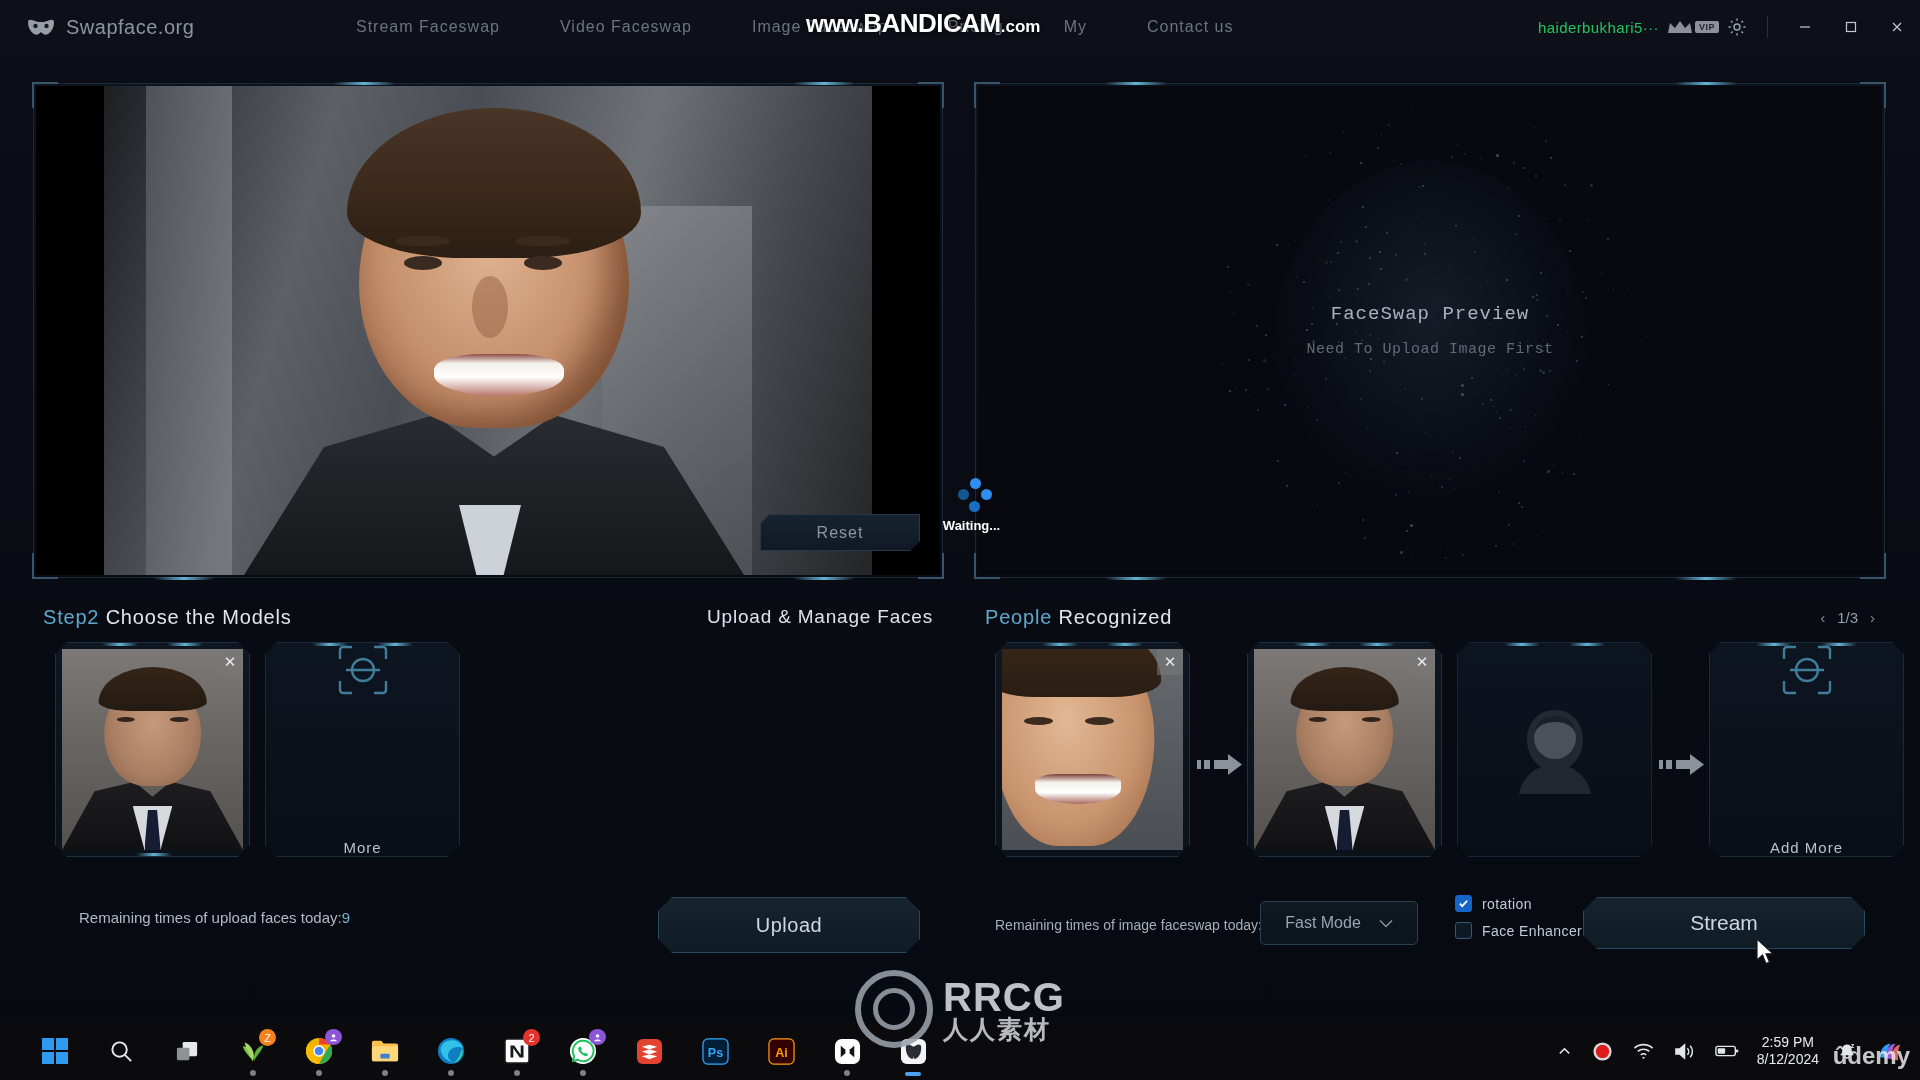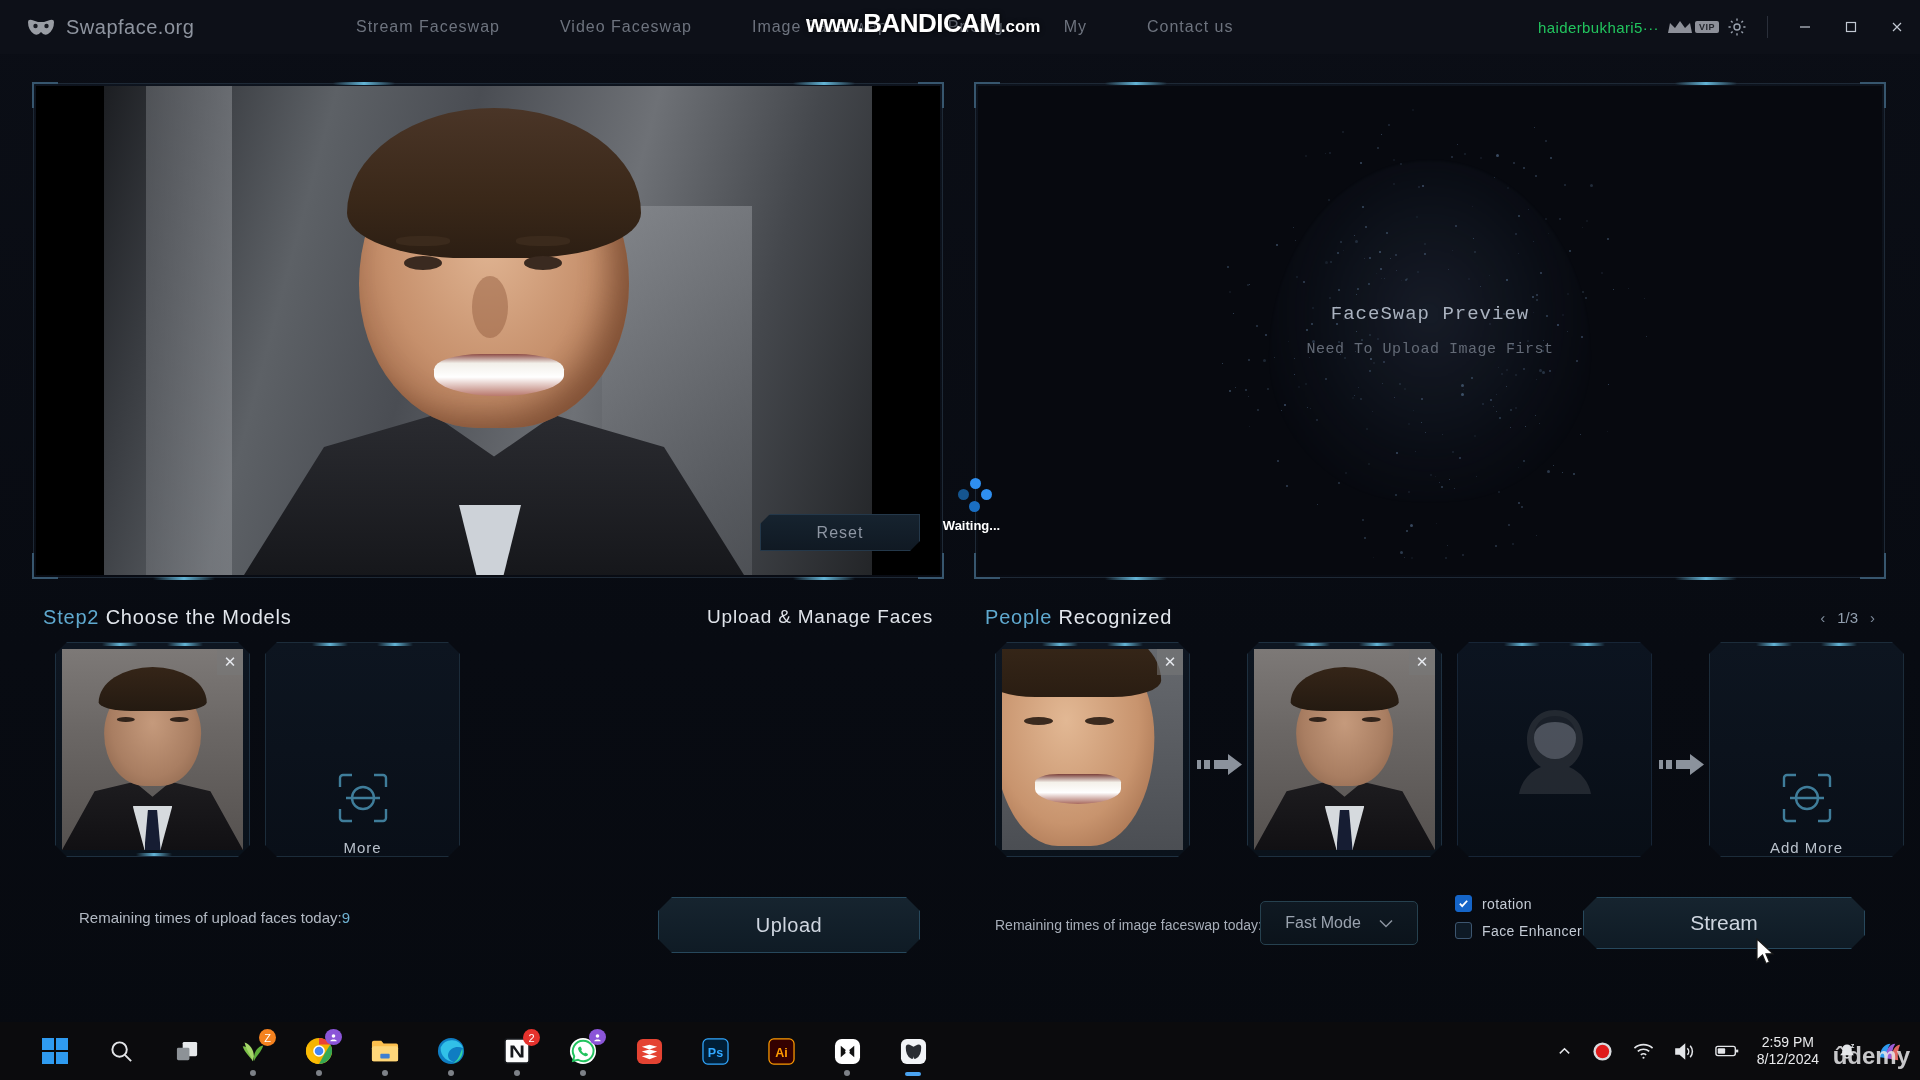--- a/index.html
+++ b/index.html
@@ -285,21 +285,21 @@
     border-radius:30% 30% 55% 55%;
     background:linear-gradient(180deg,#7a3f39 0%, #f4f1ea 28%, #ffffff 62%, #a96a5f 100%);
   }
 
   
   .more-card {
     position:absolute; width:195px; height:215px;
     background: linear-gradient(180deg,#0d1520,#090f18);
     border:1px solid #1c2c3a;
     clip-path: polygon(12px 0, calc(100% - 12px) 0, 100% 12px, 100% calc(100% - 12px), calc(100% - 12px) 100%, 12px 100%, 0 calc(100% - 12px), 0 12px);
-    display:flex; flex-direction:column; align-items:center; justify-content:flex-end;
+    display:flex; flex-direction:column; align-items:center; justify-content:space-between;
     gap:14px; cursor:pointer;
   }
   .more-label { font-size:15px; color:#b9c1cb; letter-spacing:1px;}
   .scan-icon { width:54px; height:54px; }
 
   .avatar-card {
     position:absolute; width:195px; height:215px;
     background: linear-gradient(180deg,#0c1420,#080e16);
     border:1px solid #172536;
     clip-path: polygon(12px 0, calc(100% - 12px) 0, 100% 12px, 100% calc(100% - 12px), calc(100% - 12px) 100%, 12px 100%, 0 calc(100% - 12px), 0 12px);
@@ -957,20 +957,27 @@
       </div>
     </div>
   </div>
 
   <span class="cursor-arrow">
     <svg viewBox="0 0 20 28" width="20" height="28">
       <path d="M2 1 L2 22 L7.5 17 L11 25.5 L14.5 24 L11 15.8 L18 15.8 Z" fill="#ffffff" stroke="#1a1a1a" stroke-width="1.2"></path>
     </svg>
   </span>
 
+  <div class="rrcg">
+    <span class="rrcg-ring"></span>
+    <span class="rrcg-txt">
+      <span class="rrcg-top">RRCG</span>
+      <span class="rrcg-bot">人人素材</span>
+    </span>
+  </div>
 
   <div class="taskbar">
     <div class="tb-center">
 
       <div class="tb-icon">
         <svg viewBox="0 0 26 26" width="26" height="26">
           <rect x="0" y="0" width="12" height="12" fill="#2f9bf0"></rect>
             <rect x="14" y="0" width="12" height="12" fill="#2f9bf0"></rect>
           <rect x="0" y="14" width="12" height="12" fill="#2f9bf0"></rect>
             <rect x="14" y="14" width="12" height="12" fill="#2f9bf0"></rect>

